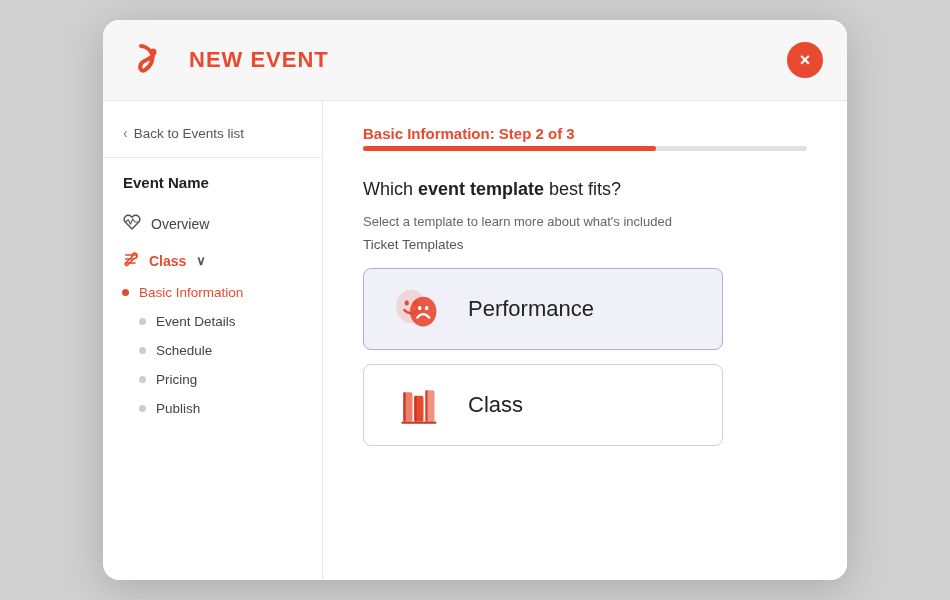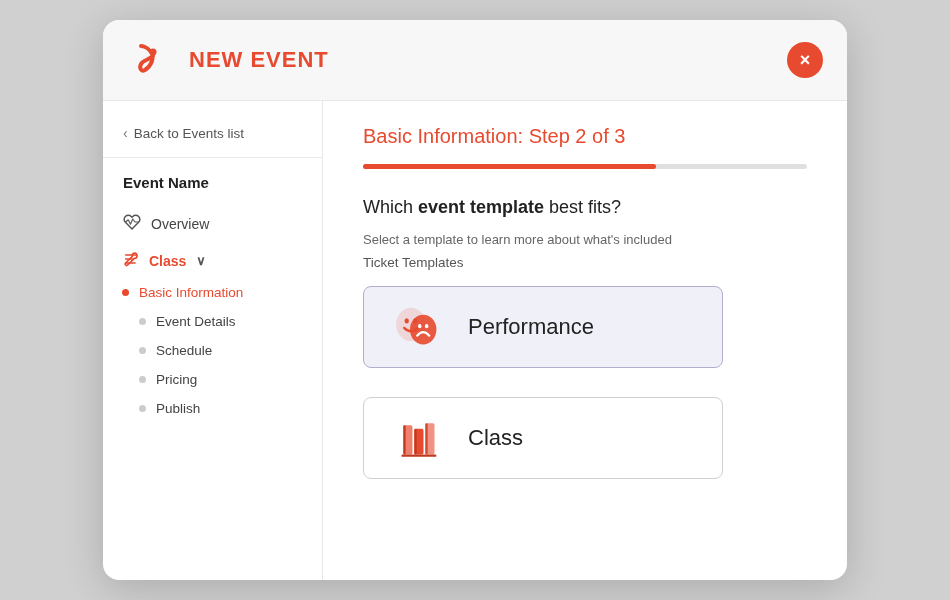--- a/index.html
+++ b/index.html
@@ -153,24 +153,24 @@
     }
     
     .main {
       flex: 1;
       padding: 24px 40px;
     }
     .step-header {
       margin-bottom: 4px;
     }
     .step-title {
-      font-size: 20px;
-      font-weight: 400;
-      color: #e84a2f;
-      margin-bottom: 16px;
+      font-size: 15px;
+      font-weight: 700;
+      color: #e84a2f;
+      margin-bottom: 4px;
     }
     .progress-bar-container {
       width: 100%;
       height: 5px;
       background: #e0e0e0;
       border-radius: 3px;
       margin-bottom: 28px;
     }
     .progress-bar-fill {
       height: 100%;
@@ -195,21 +195,21 @@
       color: #555;
       margin-bottom: 16px;
     }
     .template-card {
       border: 1.5px solid #d0d0d0;
       border-radius: 8px;
       display: flex;
       align-items: center;
       gap: 24px;
       padding: 18px 28px;
-      margin-bottom: 29px;
+      margin-bottom: 14px;
       cursor: pointer;
       width: 100%;
       max-width: 360px;
       background: #fff;
       transition: background 0.15s;
     }
     .template-card.selected {
       background: #f0f0f8;
       border-color: #b0b0cc;
     }

